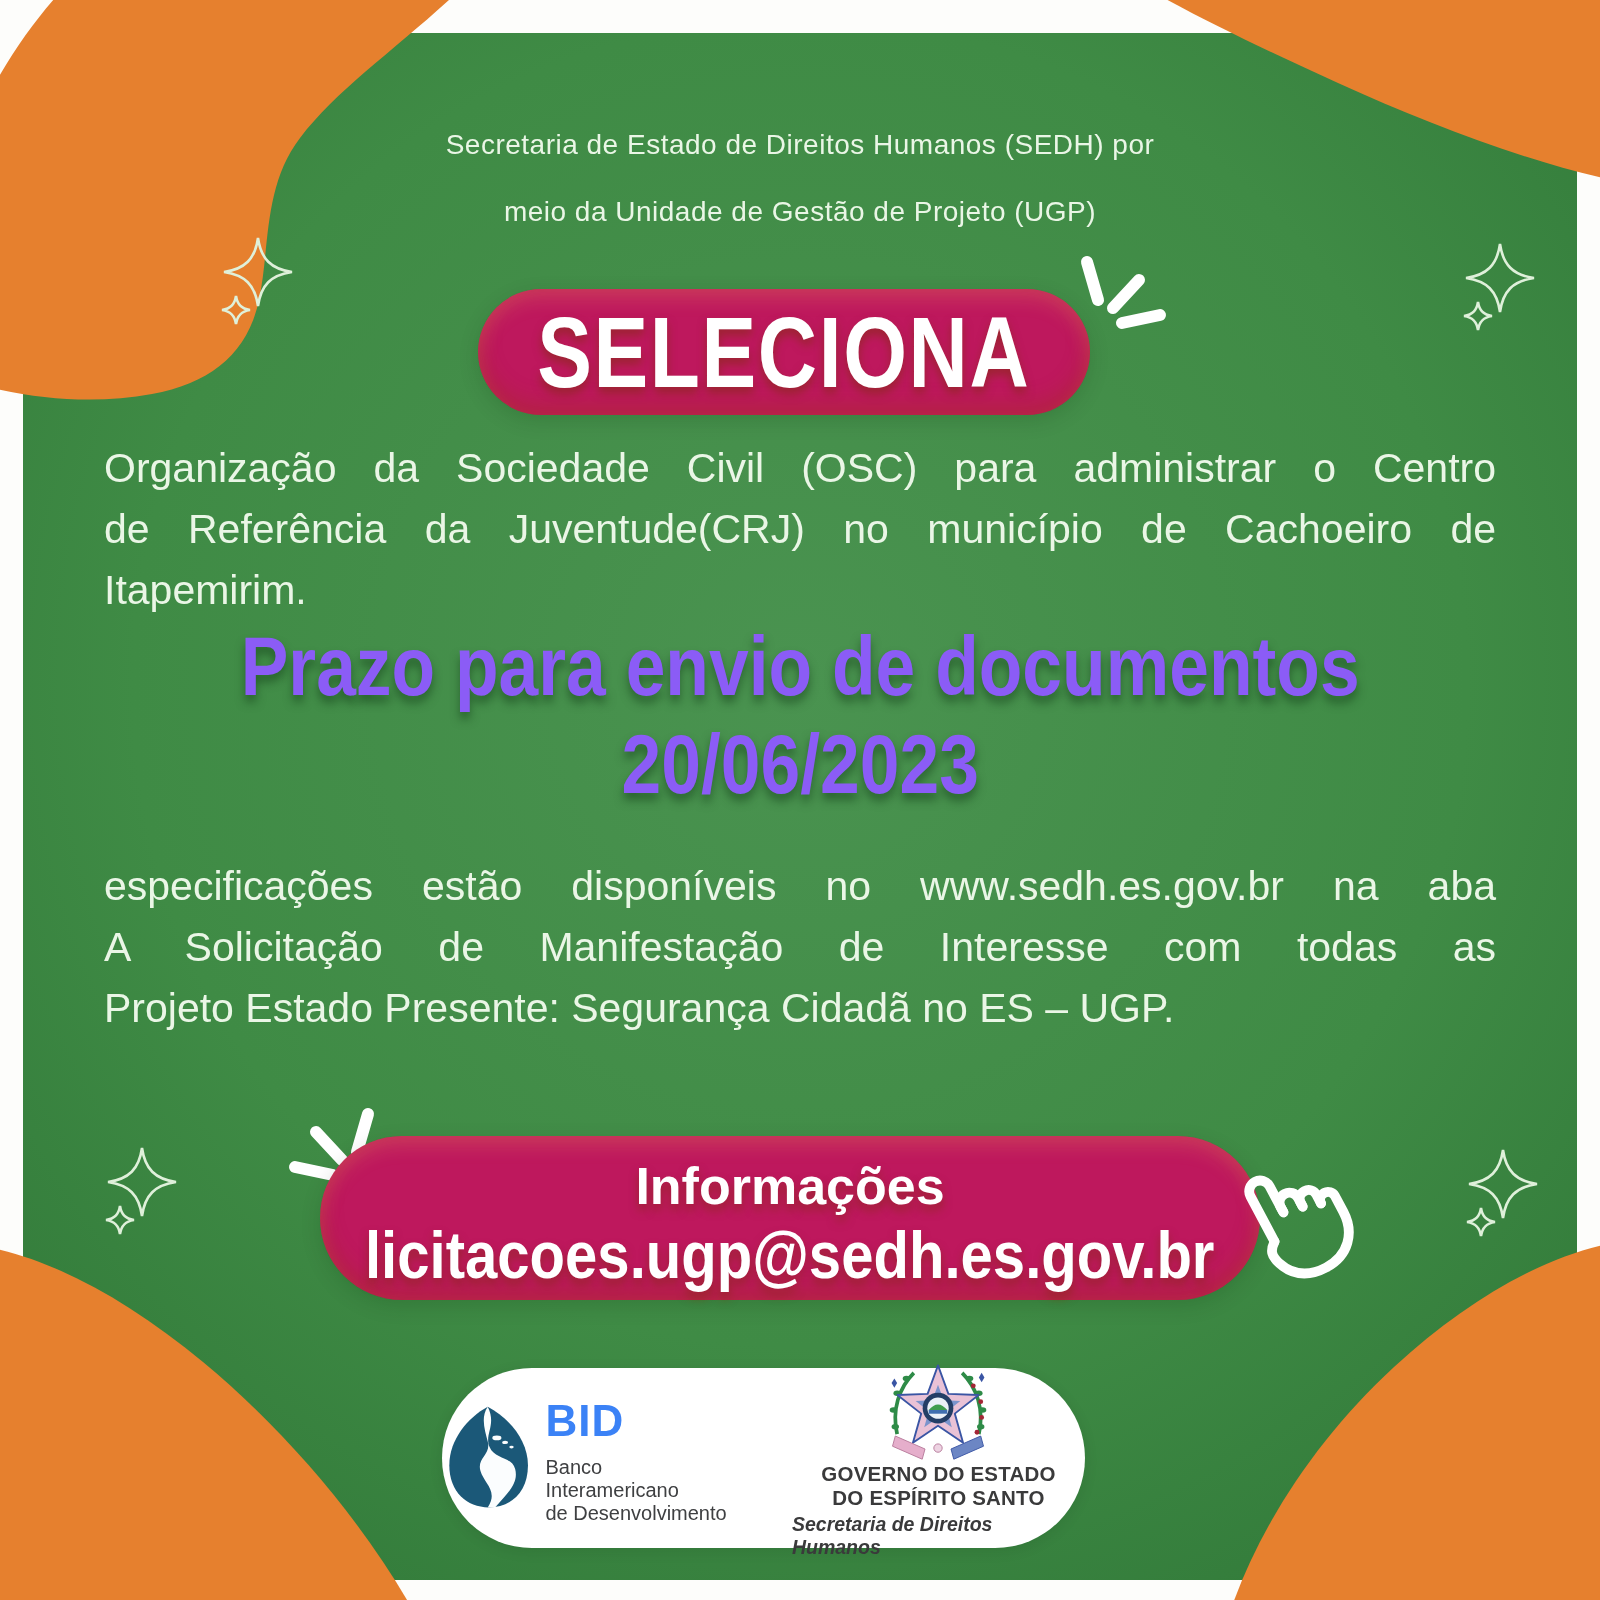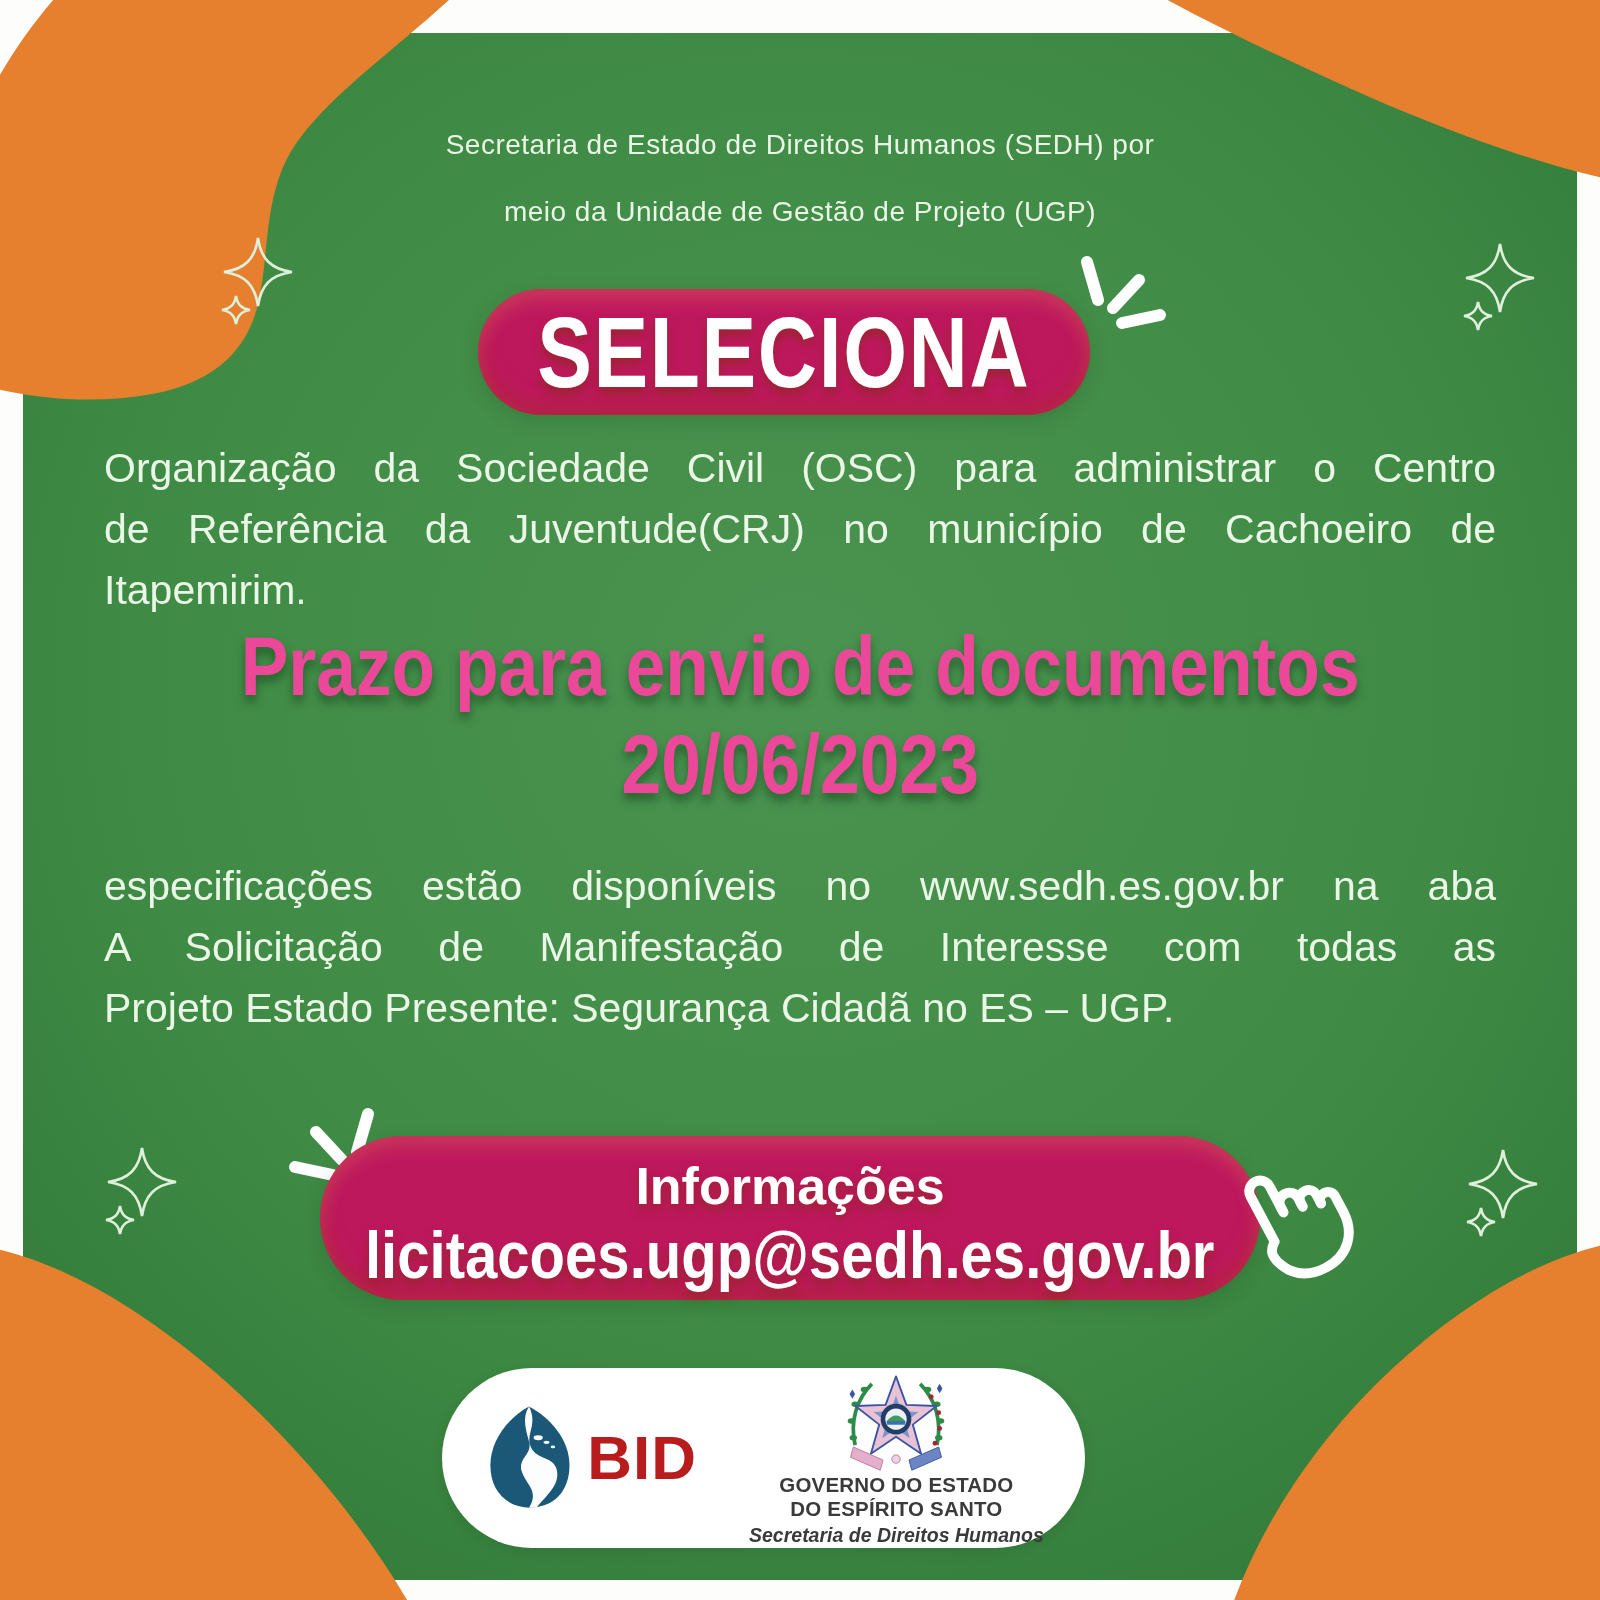--- a/index.html
+++ b/index.html
@@ -17,21 +17,21 @@
   .jpar div:last-child{text-align-last:left;}
   .header-block{left:120px;top:111px;width:1360px;font-size:28px;line-height:67px;letter-spacing:.5px;}
   .par{left:104px;width:1392px;font-size:41px;line-height:61px;}
   .p1{top:438px;}
   .p2{top:856px;}
 
   .cond{display:inline-block;transform:scaleX(var(--sx,.85));transform-origin:center;white-space:nowrap;}
   .shadow-green{text-shadow:0 7px 10px rgba(14,54,20,.50);}
   .shadow-orange{text-shadow:0 6px 10px rgba(122,48,4,.50);}
 
-  .big-title{left:0;width:1600px;text-align:center;color:#ec4899;font-weight:700;font-size:84px;line-height:96px;}
+  .big-title{left:0;width:1600px;text-align:center;color:#8b5cf6;font-weight:700;font-size:84px;line-height:96px;}
   .t-prazo{top:618px;}
   .t-date{top:716px;}
 
   
   .pill{
     background:#be185d;border-radius:999px;display:flex;flex-direction:column;
     align-items:center;justify-content:center;
     box-shadow:inset 0 -10px 22px rgba(150,60,0,.28), inset 0 10px 18px rgba(255,175,100,.22), 0 6px 20px rgba(0,40,0,.15);
   }
   .pill-seleciona{left:478px;top:289px;width:612px;height:126px;}
@@ -44,21 +44,21 @@
   .hand{left:1233px;top:1146px;width:118px;height:148px;transform:rotate(-28deg);}
 
   
   .logo-box{
     left:442px;top:1368px;width:643px;height:180px;background:#FFFFFF;border-radius:92px;
     display:flex;align-items:center;justify-content:center;gap:52px;
     box-shadow:0 3px 14px rgba(0,30,0,.10);
   }
   .bid-group{display:flex;align-items:center;gap:12px;}
   .bid-texts{display:flex;flex-direction:column;}
-  .bid-name{font-size:62px;line-height:58px;font-weight:700;color:#b91c1c;letter-spacing:1px;}
+  .bid-name{font-size:44px;line-height:58px;font-weight:700;color:#3b82f6;letter-spacing:1px;}
   .bid-tagline{margin-top:6px;font-size:20px;line-height:23px;color:#3F4042;}
   .gov-group{display:flex;flex-direction:column;align-items:center;}
   .gov-lines{margin-top:0;font-size:20.5px;line-height:24px;font-weight:700;color:#3A3A3B;letter-spacing:.2px;text-align:center;}
   .gov-lines div{text-align:center;}
   .secretariat{margin-top:3px;font-size:19.5px;font-weight:700;font-style:italic;color:#3A3A3B;}
 </style>
 </head>
 <body>
 
 <div id="canvas">
@@ -146,20 +146,24 @@
     <div class="bid-group">
       <svg width="92" height="110" viewBox="0 0 100 116" aria-hidden="true">
         <path fill="#1B5878" d="M 50,2 C 28,14 8,38 8,66 C 8,95 27,112 51,112 C 77,112 94,94 94,66 C 94,38 73,14 50,2 Z"></path>
         <path fill="#FBFDFE" d="M 50,2 C 60,22 46,32 52,46 C 58,60 76,56 80,70 C 84,86 72,96 58,112 L 50,112 C 62,94 46,86 42,72 C 38,58 54,54 50,40 C 47,28 42,14 50,2 Z"></path>
         <ellipse cx="60" cy="36" rx="5" ry="2.6" fill="#FBFDFE"></ellipse>
         <ellipse cx="69" cy="41" rx="3.2" ry="1.8" fill="#FBFDFE"></ellipse>
         <ellipse cx="76" cy="46" rx="2.4" ry="1.5" fill="#FBFDFE"></ellipse>
       </svg>
       <div class="bid-texts">
         <div class="bid-name">BID</div>
+        <div class="bid-tagline">
+            <div>Banco Interamericano</div>
+            <div>de Desenvolvimento</div>
+          </div>
       </div>
     </div>
 
     <div class="gov-group">
       <svg width="112" height="104" viewBox="0 0 120 112" aria-hidden="true">
         <path d="M 34,16 C 18,32 10,56 16,82" stroke="#2E8B47" stroke-width="4" fill="none"></path>
         <ellipse cx="26" cy="22" rx="4" ry="3" fill="#2E8B47"></ellipse>
           <ellipse cx="16" cy="38" rx="4" ry="3" fill="#2E8B47"></ellipse>
         <ellipse cx="12" cy="56" rx="4" ry="3" fill="#2E8B47"></ellipse>
           <ellipse cx="14" cy="74" rx="4" ry="3" fill="#2E8B47"></ellipse>

